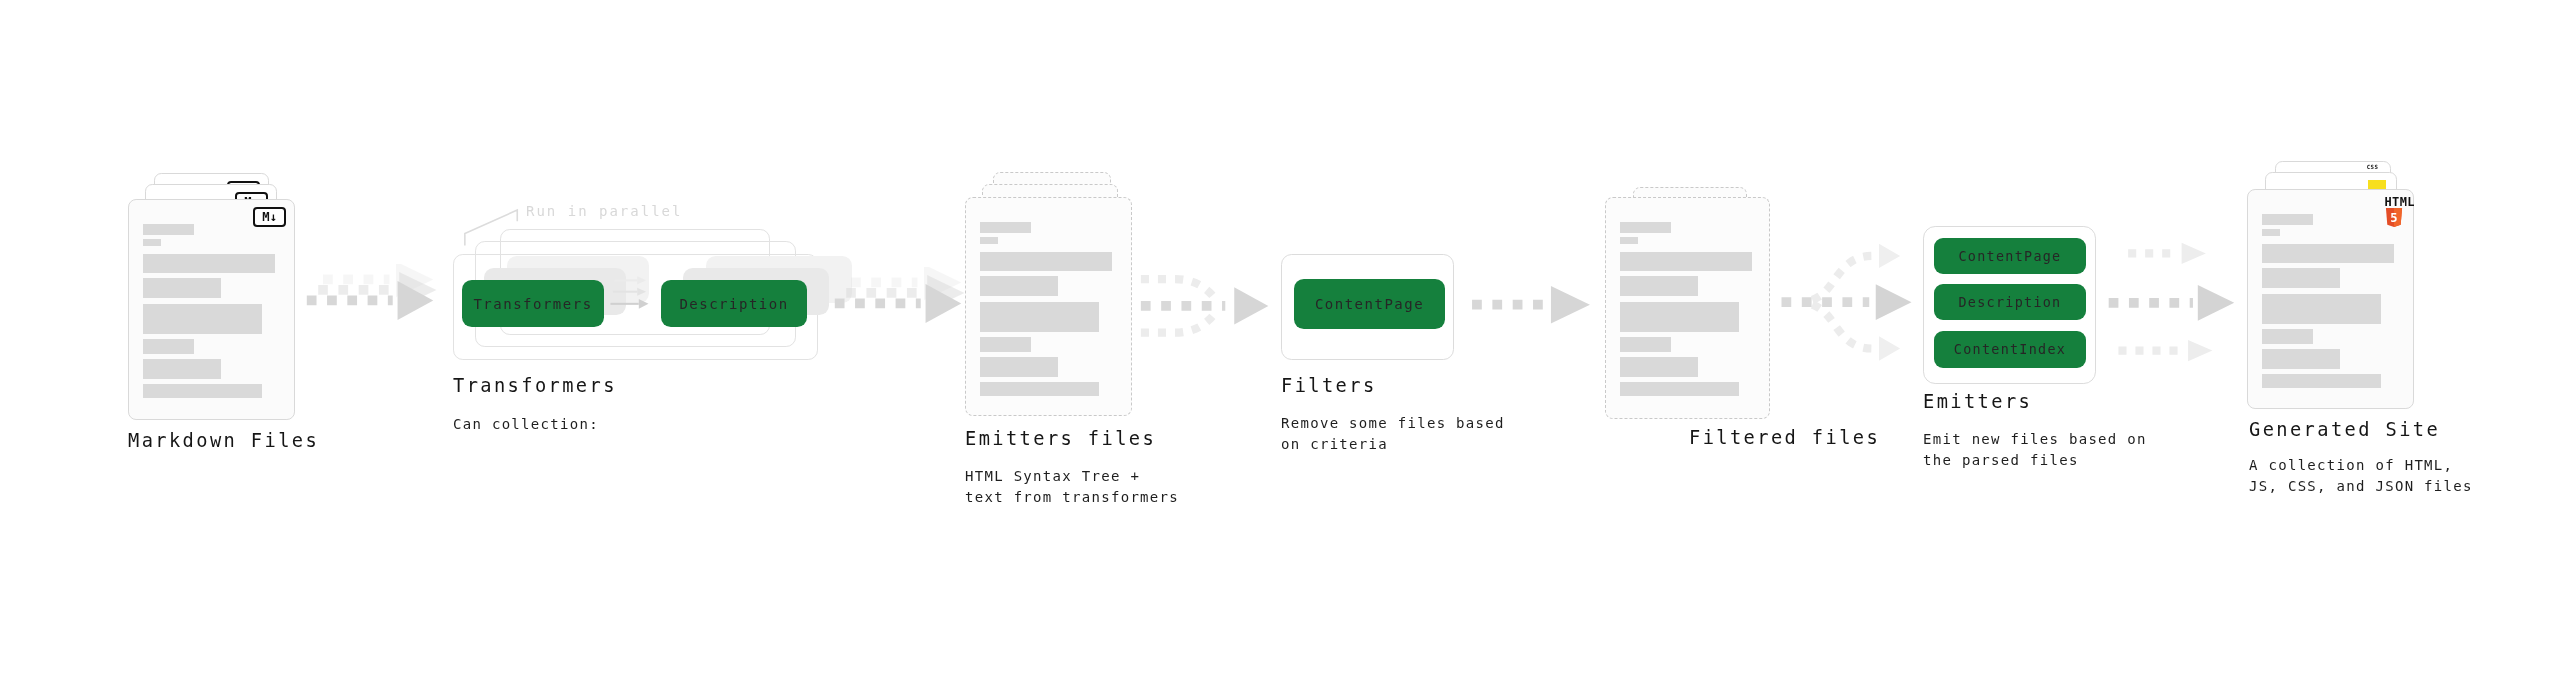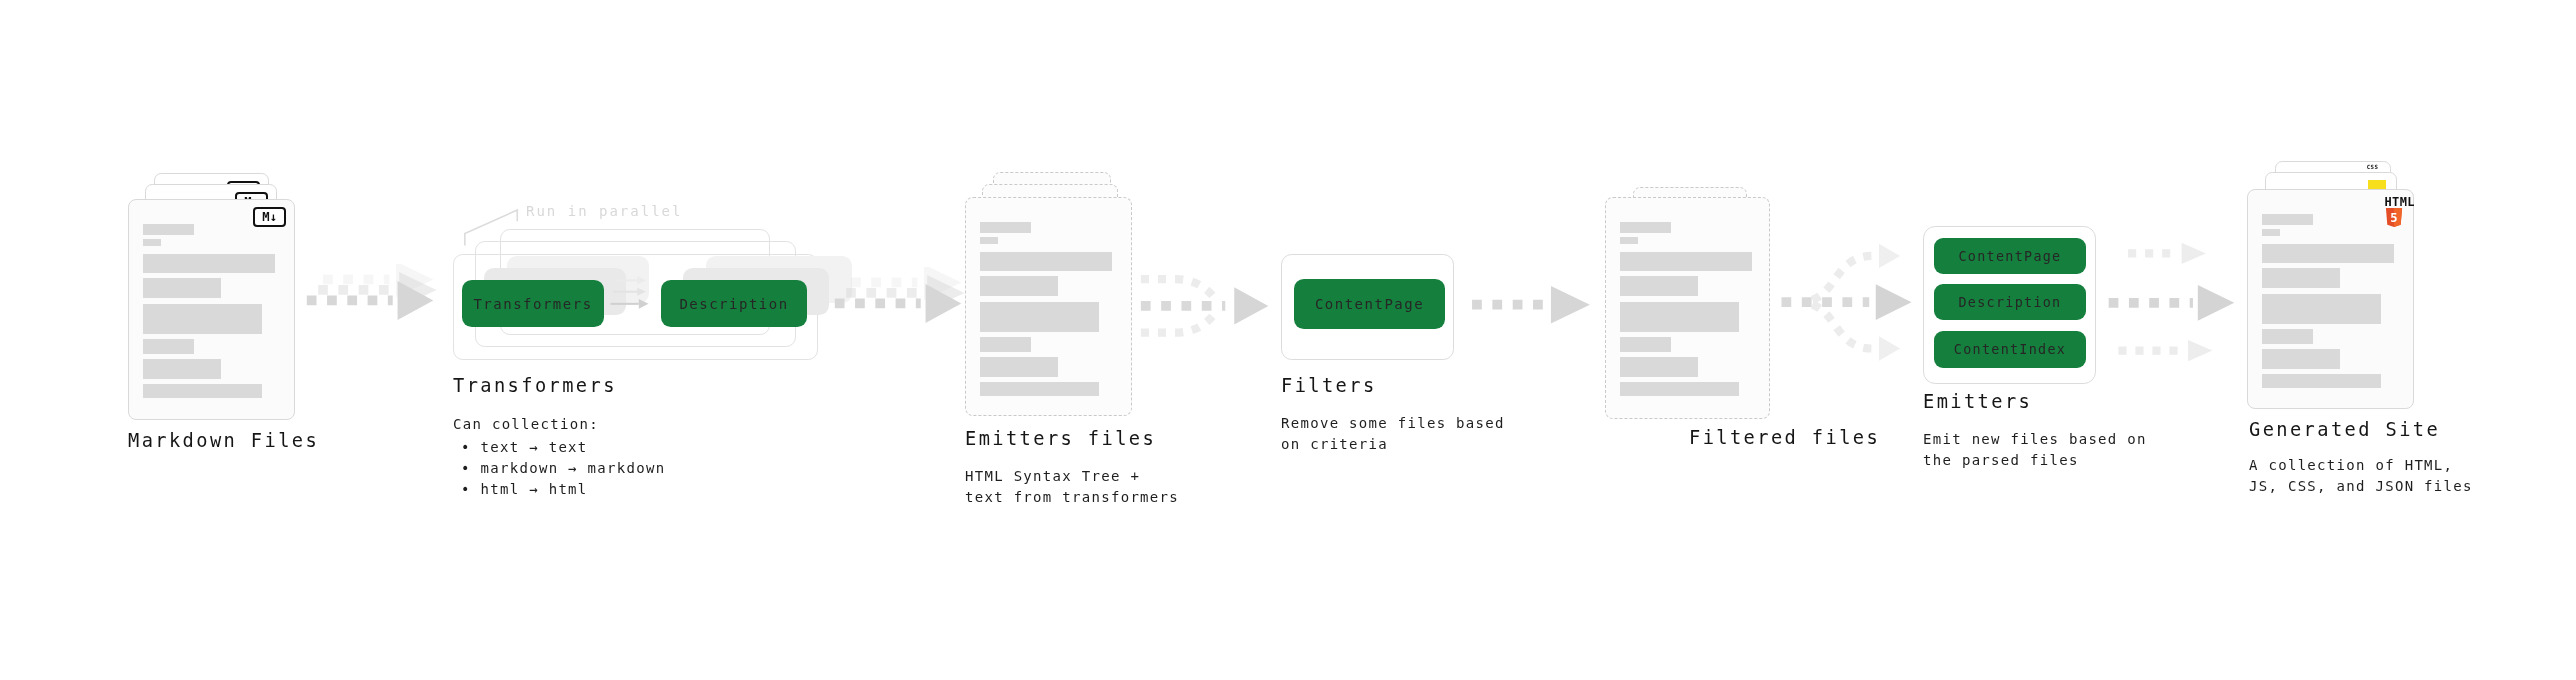--- a/index.html
+++ b/index.html
@@ -113,25 +113,20 @@
       <line x1="3" y1="38" x2="38" y2="38" stroke="#d0d0d0" stroke-width="2.5"></line>
       <polygon points="38,32 50,38 38,44" fill="#d0d0d0"></polygon>
     </svg>
 
     <div class="pill" style="left:462px;top:280px;width:142px;height:47px">Transformers</div>
     <div class="pill" style="left:661px;top:280px;width:146px;height:47px">Description</div>
 
     <div class="stage-title" style="left:453px;top:375px">Transformers</div>
     <div class="stage-desc" style="left:453px;top:414px">
       <div>Can collection:</div>
-      <div class="bullets">
-        <div>• text → text</div>
-        <div>• markdown → markdown</div>
-        <div>• html → html</div>
-      </div>
     </div>
   </div>
 
   <svg class="abs" style="left:825px;top:267px" width="142" height="77" viewBox="0 0 175 95">
     <g opacity="0.22" transform="translate(2,-26)">
       <line x1="30" y1="45" x2="112" y2="45" stroke="#d7d7d7" stroke-width="12" stroke-dasharray="12 13"></line>
       <polygon points="120,23 166,45 120,67" fill="#d7d7d7"></polygon>
     </g>
     <g opacity="0.45" transform="translate(6,-13)">
       <line x1="20" y1="45" x2="114" y2="45" stroke="#d7d7d7" stroke-width="12" stroke-dasharray="12 13"></line>

